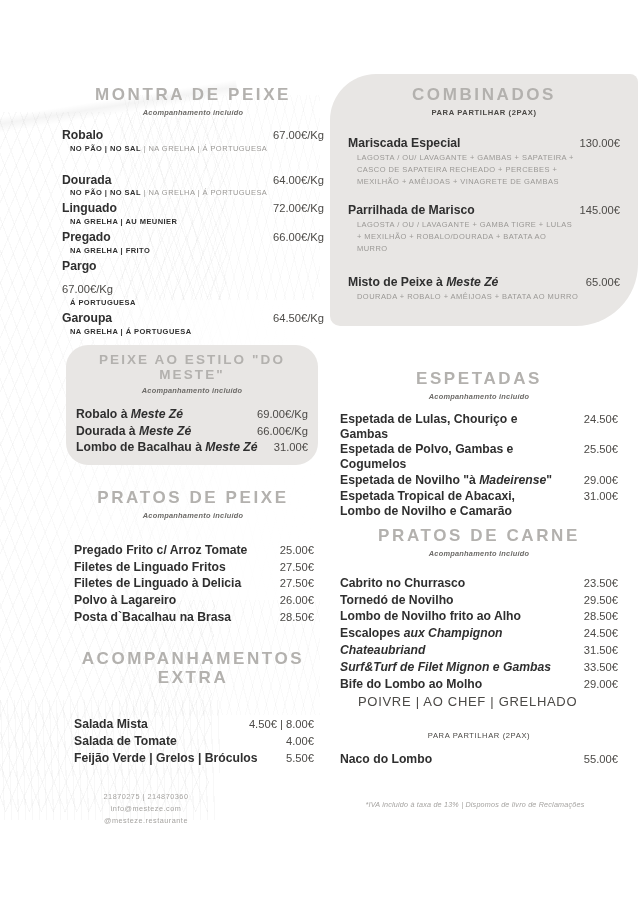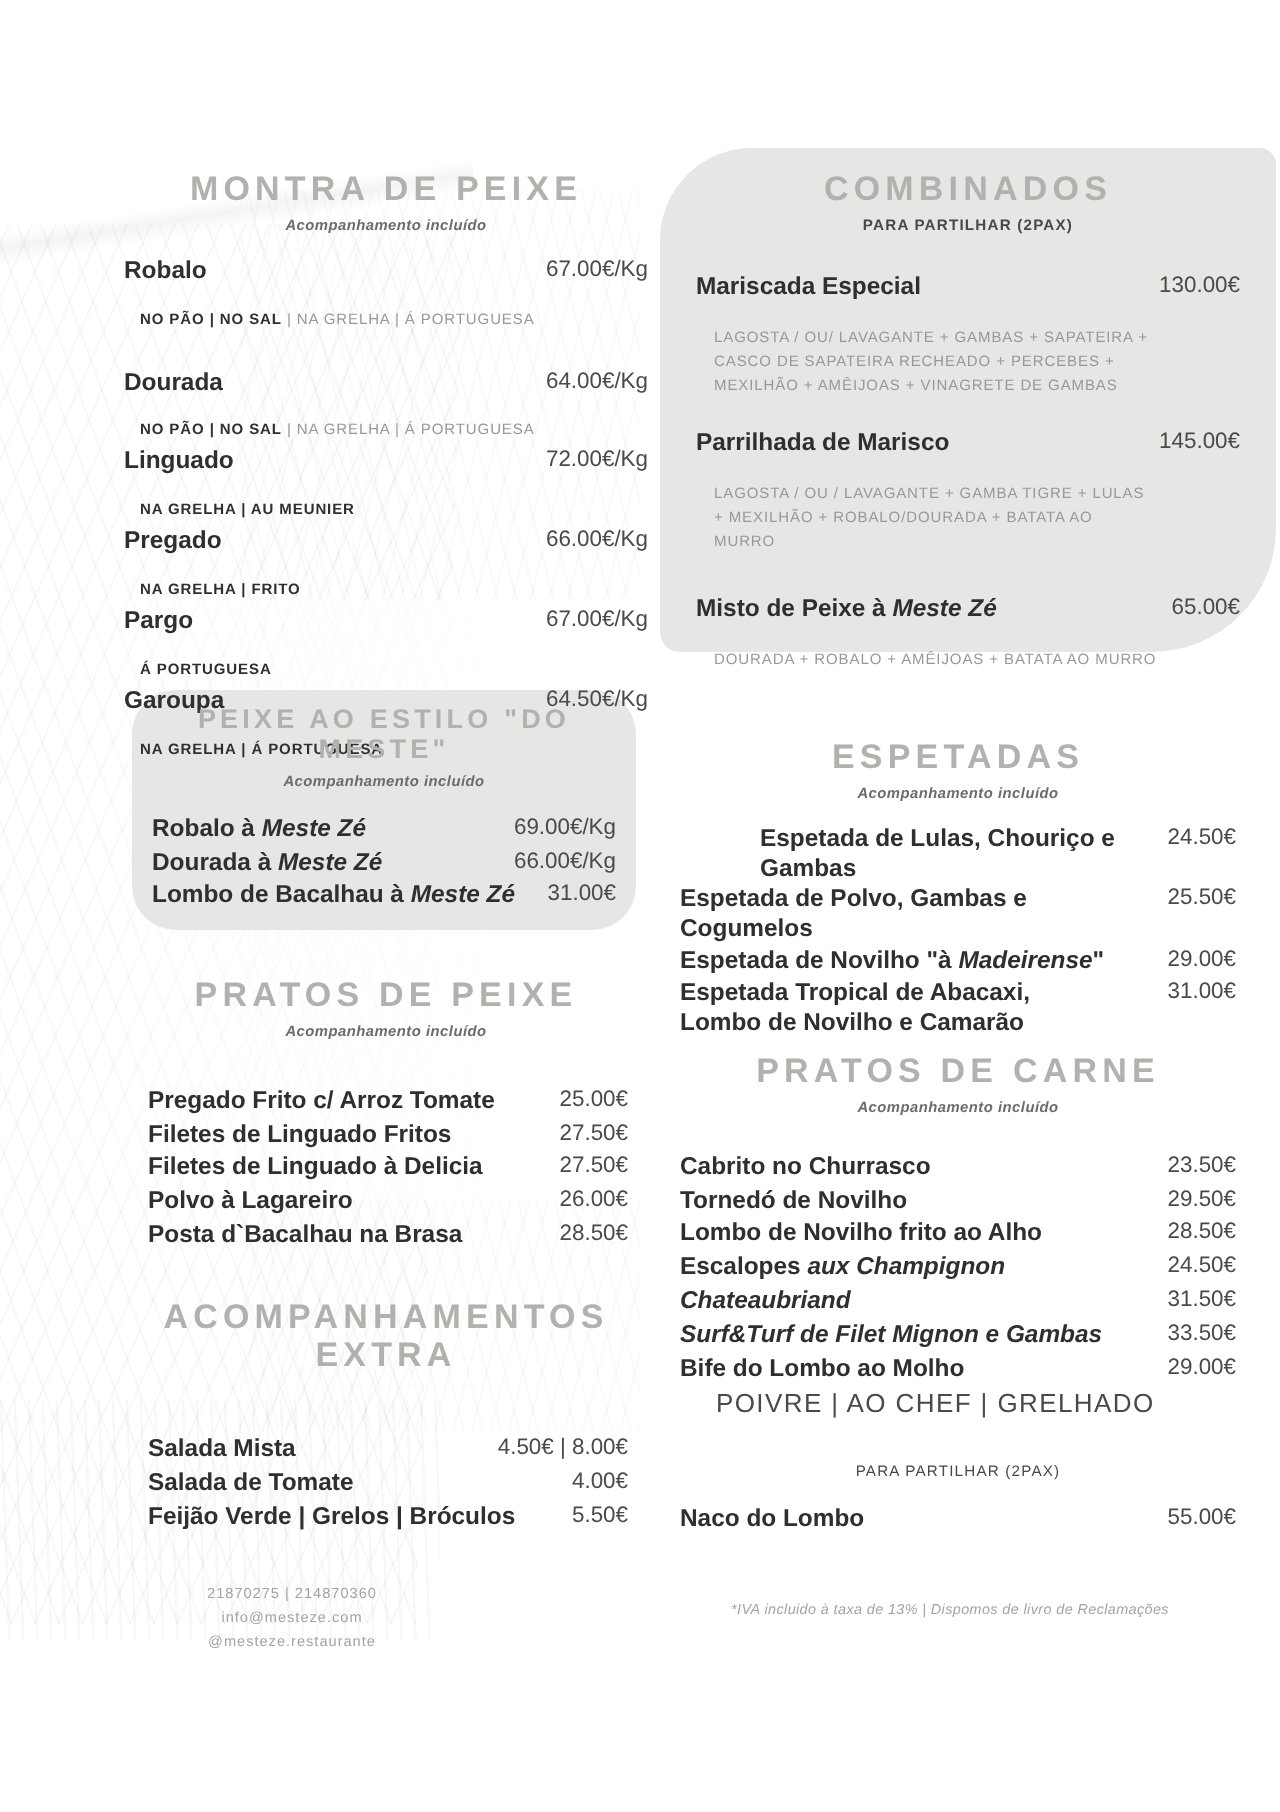--- a/index.html
+++ b/index.html
@@ -66,21 +66,21 @@
   }
   .item .pr{
     font-size:11.2px;color:#4c4a47;white-space:nowrap;line-height:1.3;
     font-weight:400;
   }
   .nm em{font-style:italic;}
   .all-italic{font-style:italic;}
 
   .desc{
     font-size:7.5px;letter-spacing:.45px;color:#9a9895;font-weight:400;
-    margin:12px 0 0 8px;
+    margin:1px 0 0 8px;
   }
   .desc b{color:#2f2f2f;font-weight:700;}
 
   
   .panel{position:absolute;background:#e8e6e4;}
   #combinados-panel{
     left:330px;top:74px;width:308px;height:252px;
     border-radius:46px 8px 62px 10px;
   }
   #meste-panel{
@@ -141,21 +141,21 @@
       </div>
 
       <div class="item" style="margin-top:4px;">
         <div class="nm">Pregado</div>
         <div class="pr">66.00€/Kg</div>
       </div>
       <div class="desc">
         <b>NA GRELHA | FRITO</b><span></span>
       </div>
 
-      <div class="item" style="margin-top:4px;">
+      <div class="item" style="margin-top:4px;flex-direction:column;">
         <div class="nm">Pargo</div>
         <div class="pr">67.00€/Kg</div>
       </div>
       <div class="desc">
         <b>Á PORTUGUESA</b><span></span>
       </div>
 
       <div class="item" style="margin-top:4px;">
         <div class="nm">Garoupa</div>
         <div class="pr">64.50€/Kg</div>
@@ -209,21 +209,21 @@
         <div class="pr">31.00€</div>
       </div>
     </div>
   </div>
 
   <div class="col" style="left:340px;top:370px;width:278px;">
     <div class="sec-title">ESPETADAS</div>
     <div class="sec-sub">Acompanhamento incluído</div>
     <div style="margin-top:11px;">
       <div class="item">
-        <div class="nm" style="max-width:215px;margin-left:40px;"><span>Espetada de Lulas, Chouriço e Gambas</span><em></em><span></span></div>
+        <div class="nm" style="max-width:215px;"><span>Espetada de Lulas, Chouriço e Gambas</span><em></em><span></span></div>
         <div class="pr">24.50€</div>
       </div>
       <div class="item" style="margin-top:1px;gap:40px;">
         <div class="nm" style="max-width:195px;"><span>Espetada de Polvo, Gambas e Cogumelos</span><em></em><span></span></div>
         <div class="pr">25.50€</div>
       </div>
       <div class="item" style="margin-top:1px;">
         <div class="nm" style="max-width:215px;"><span>Espetada de Novilho "à </span><em>Madeirense</em><span>"</span></div>
         <div class="pr">29.00€</div>
       </div>

